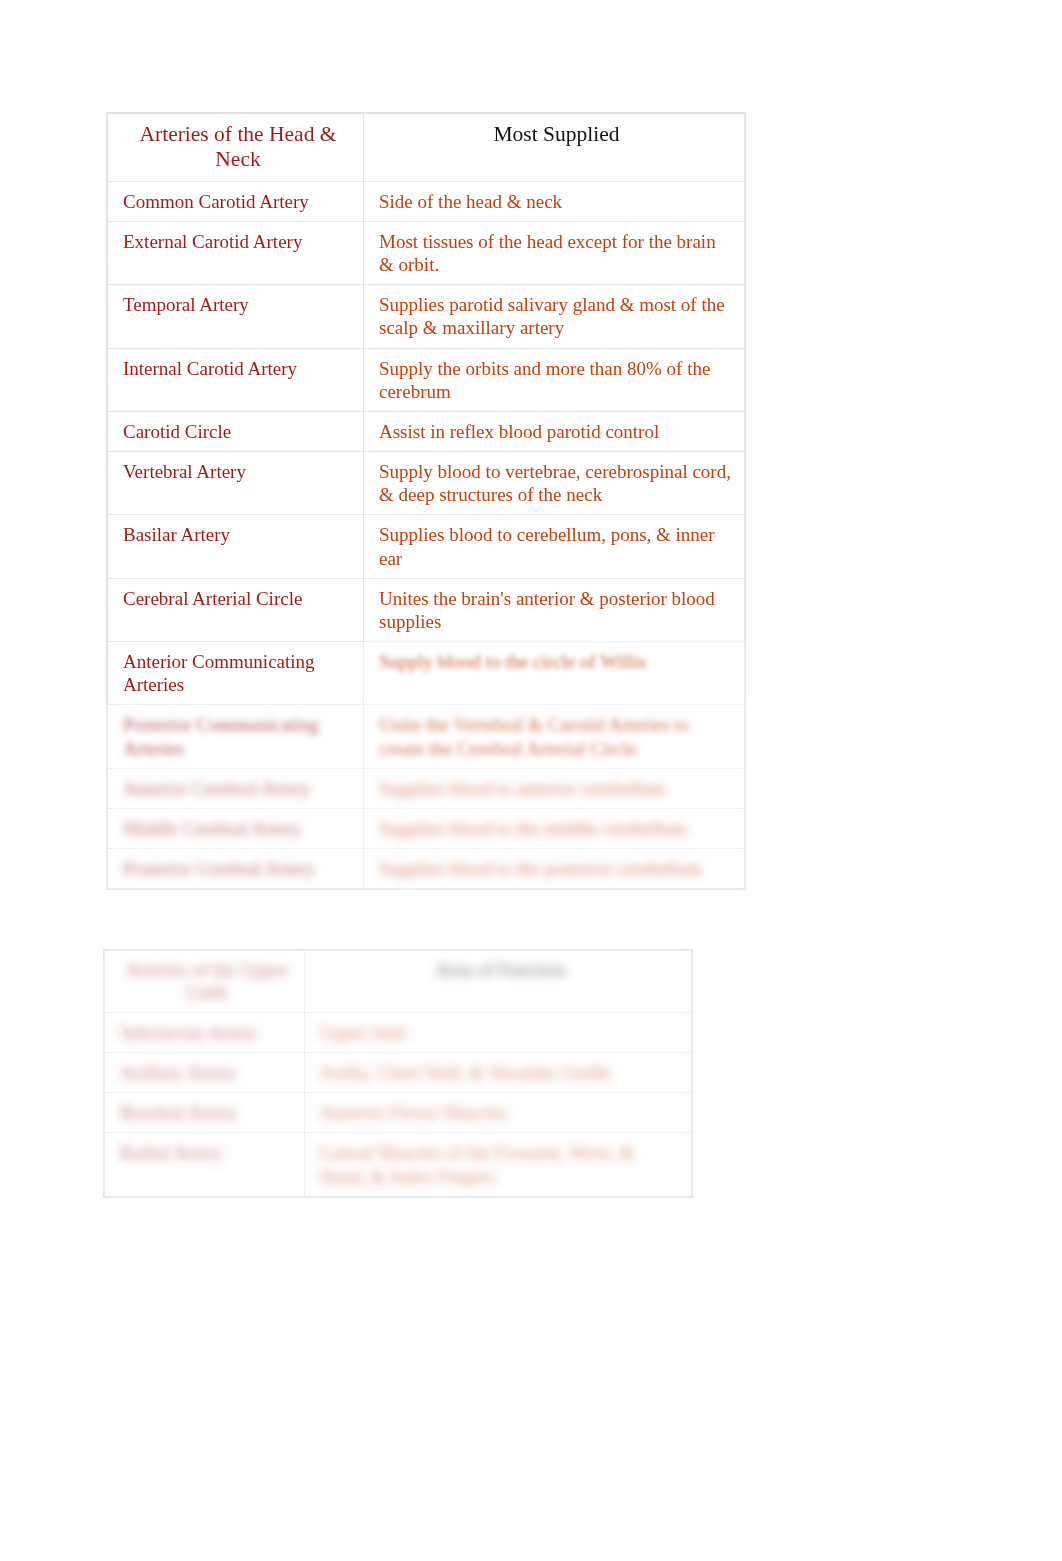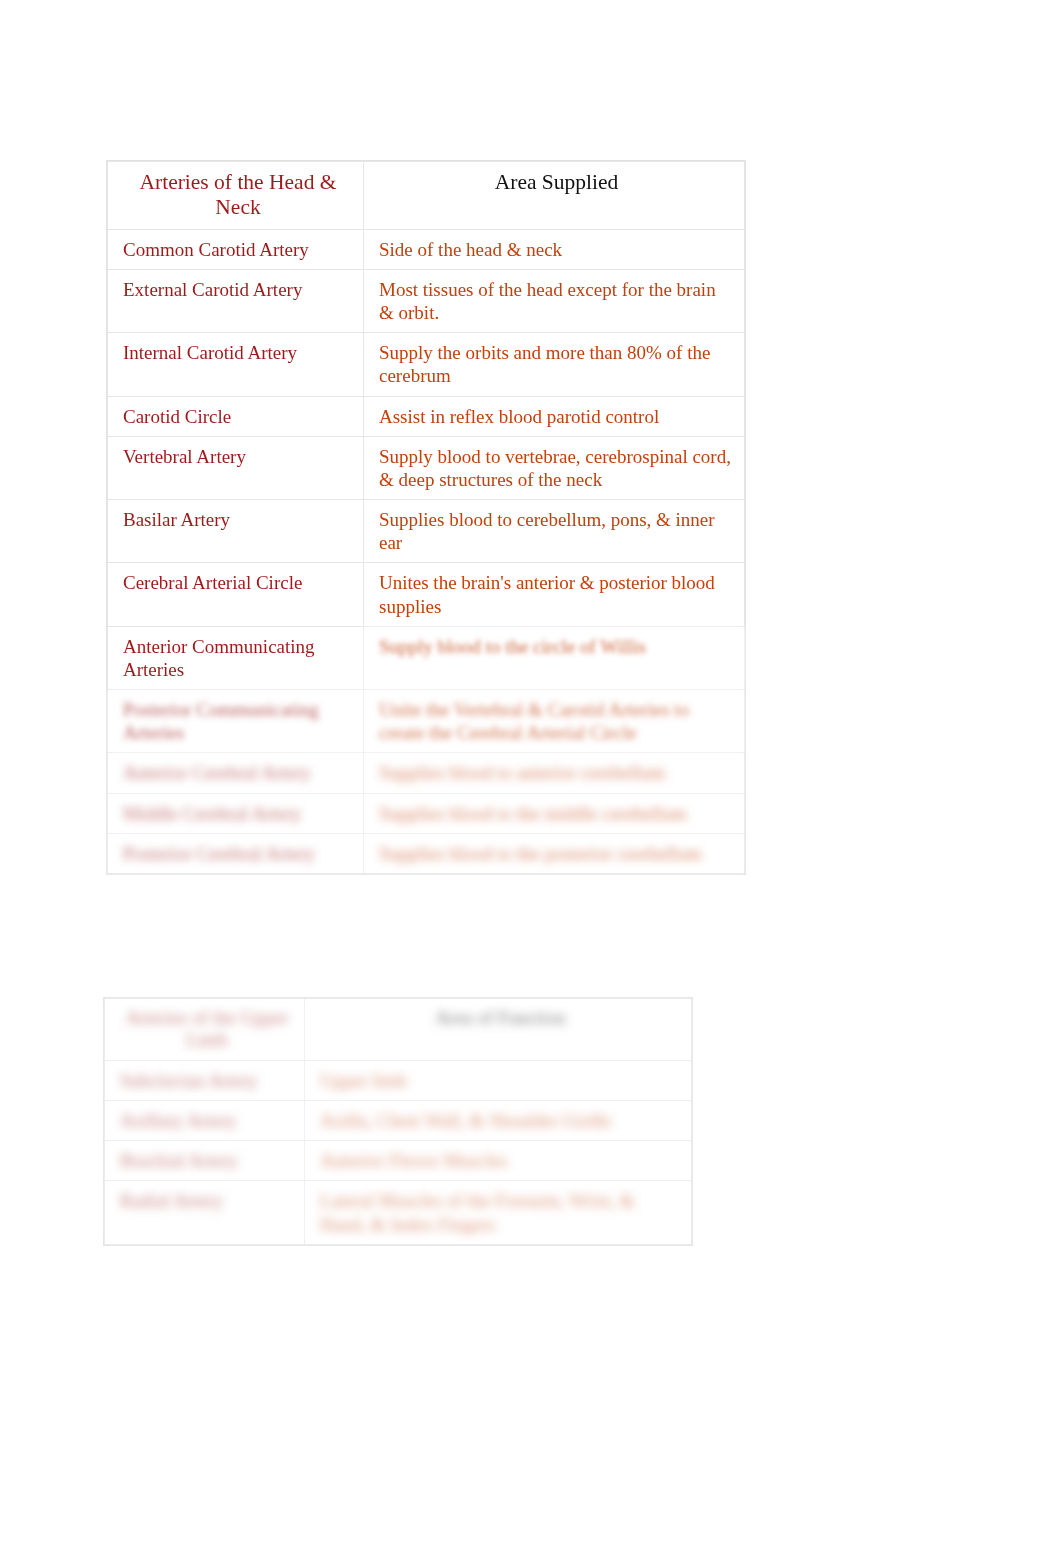--- a/index.html
+++ b/index.html
@@ -12,21 +12,20 @@
     height: 1561px;
     position: relative;
     font-family: "Liberation Serif", "DejaVu Serif", serif;
     overflow: hidden;
   }
 
   .page {
     position: absolute;
     inset: 0;
     background: #ffffff;
-    margin-top: 48px;
   }
 
   
   .table-wrap-1 {
     position: absolute;
     left: 107px;
     top: 113px;
     width: 638px;
   }
   .table-wrap-2 {
@@ -96,33 +95,37 @@
   <div class="table-wrap-1">
     <table class="artery-table t1">
       <colgroup>
           <col class="c1">
           <col class="c2">
         </colgroup>
       <tbody>
 
         <tr>
           <td class="hdr-left">Arteries of the Head &amp; Neck</td>
-          <td class="hdr-right">Area Supplied</td>
+          <td class="hdr-right">Most Supplied</td>
         </tr>
 
         <tr class="r-short">
           <td class="col-name">Common Carotid Artery</td>
           <td class="col-desc">Side of the head &amp; neck</td>
         </tr>
 
         <tr class="r-tall">
           <td class="col-name">External Carotid Artery</td>
           <td class="col-desc">Most tissues of the head except for the brain &amp; orbit.</td>
         </tr>
 
+        <tr class="r-tall">
+          <td class="col-name">Temporal Artery</td>
+          <td class="col-desc">Supplies parotid salivary gland &amp; most of the scalp &amp; maxillary artery</td>
+        </tr>
 
         <tr class="r-tall">
           <td class="col-name">Internal Carotid Artery</td>
           <td class="col-desc">Supply the orbits and more than 80% of the cerebrum</td>
         </tr>
 
         <tr class="r-short">
           <td class="col-name">Carotid Circle</td>
           <td class="col-desc">Assist in reflex blood parotid control</td>
         </tr>

